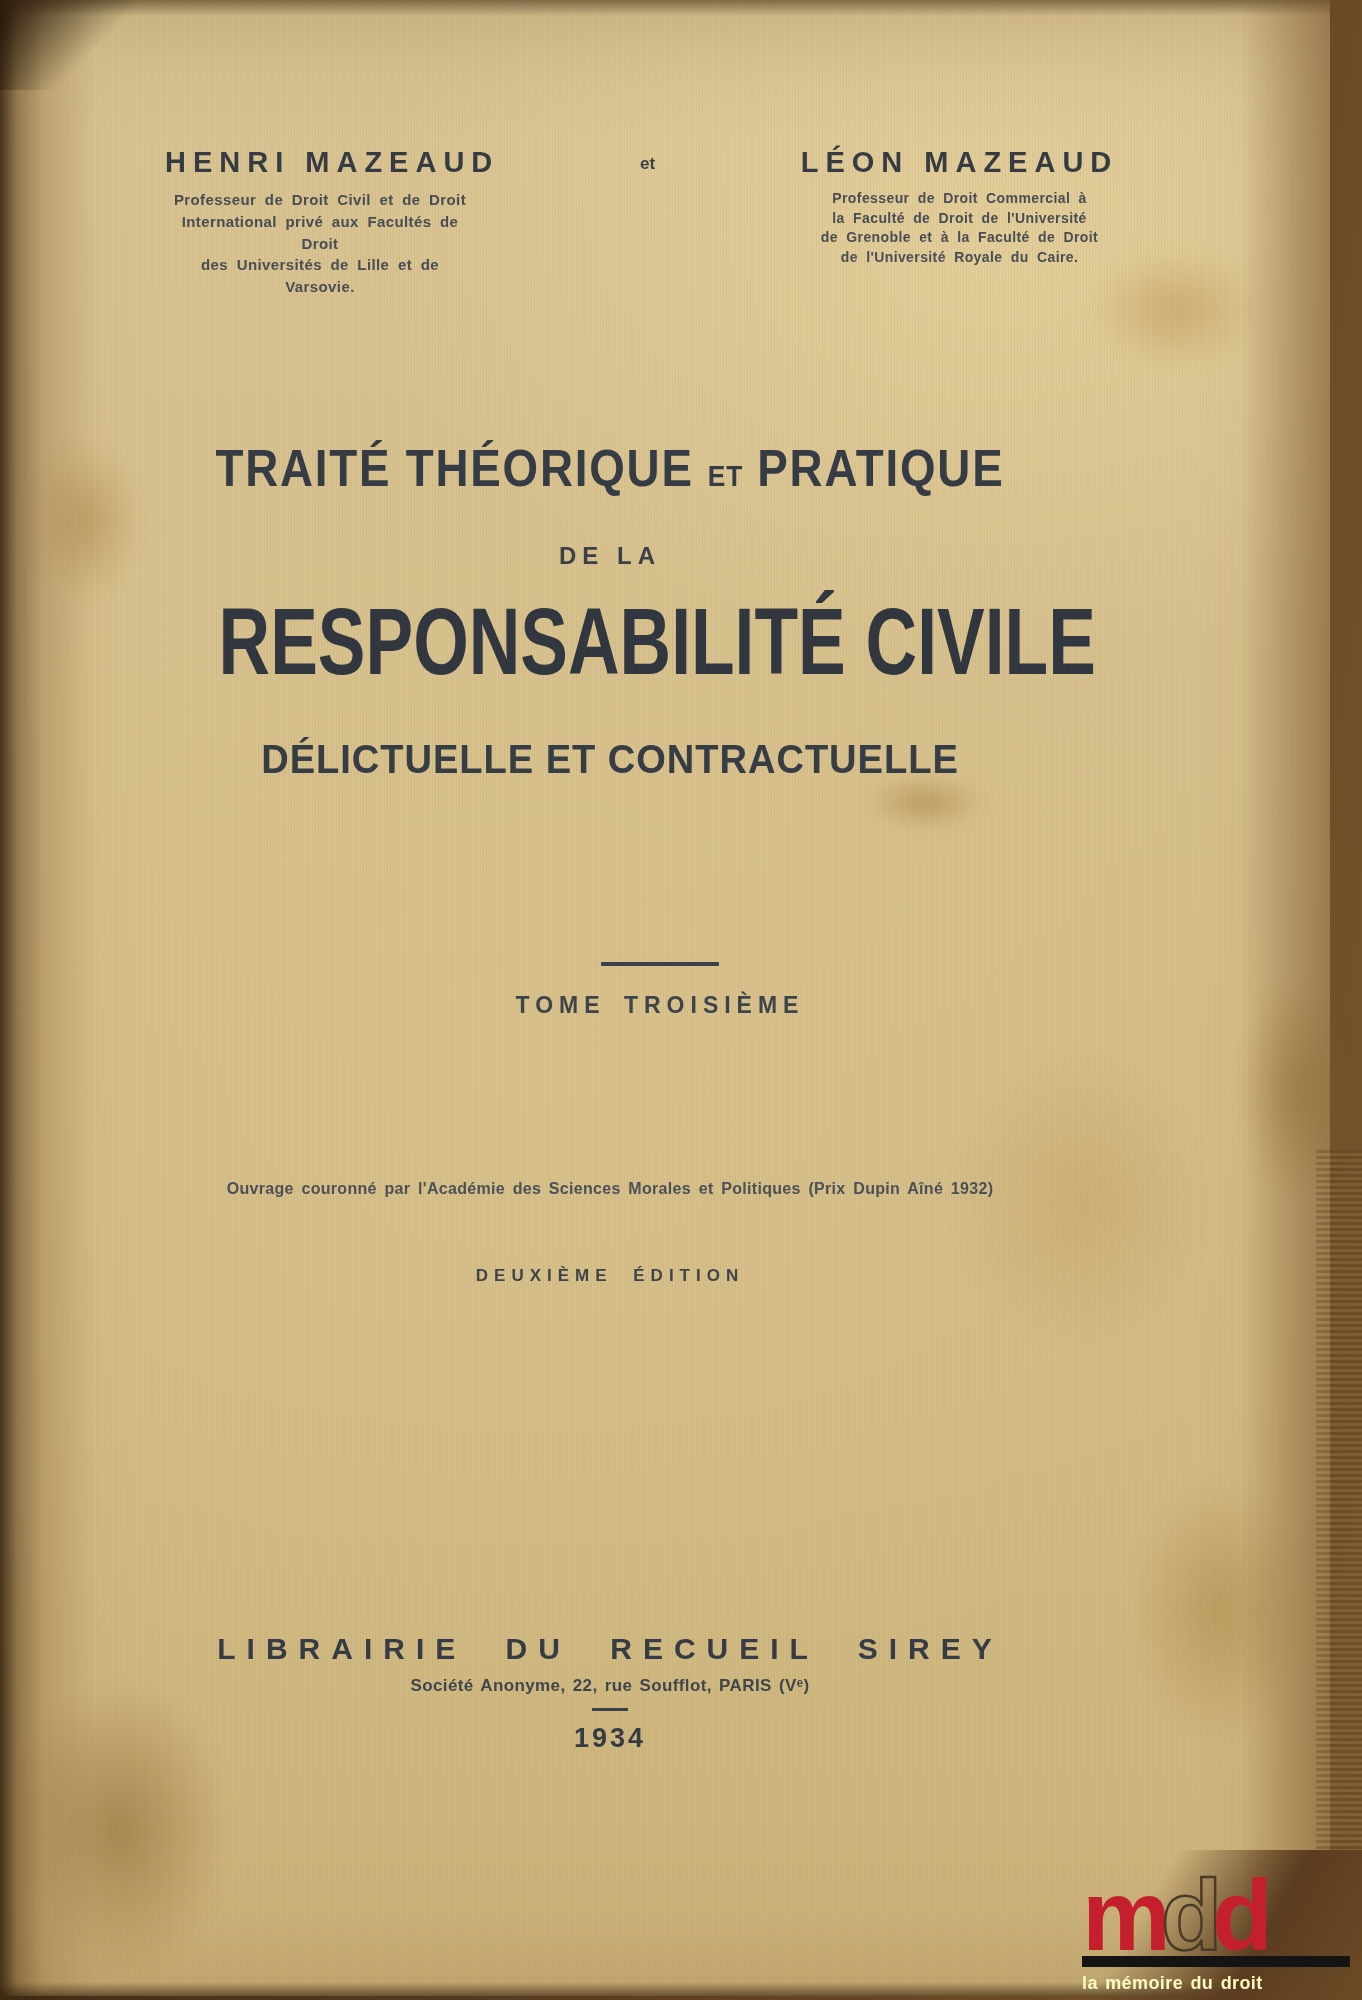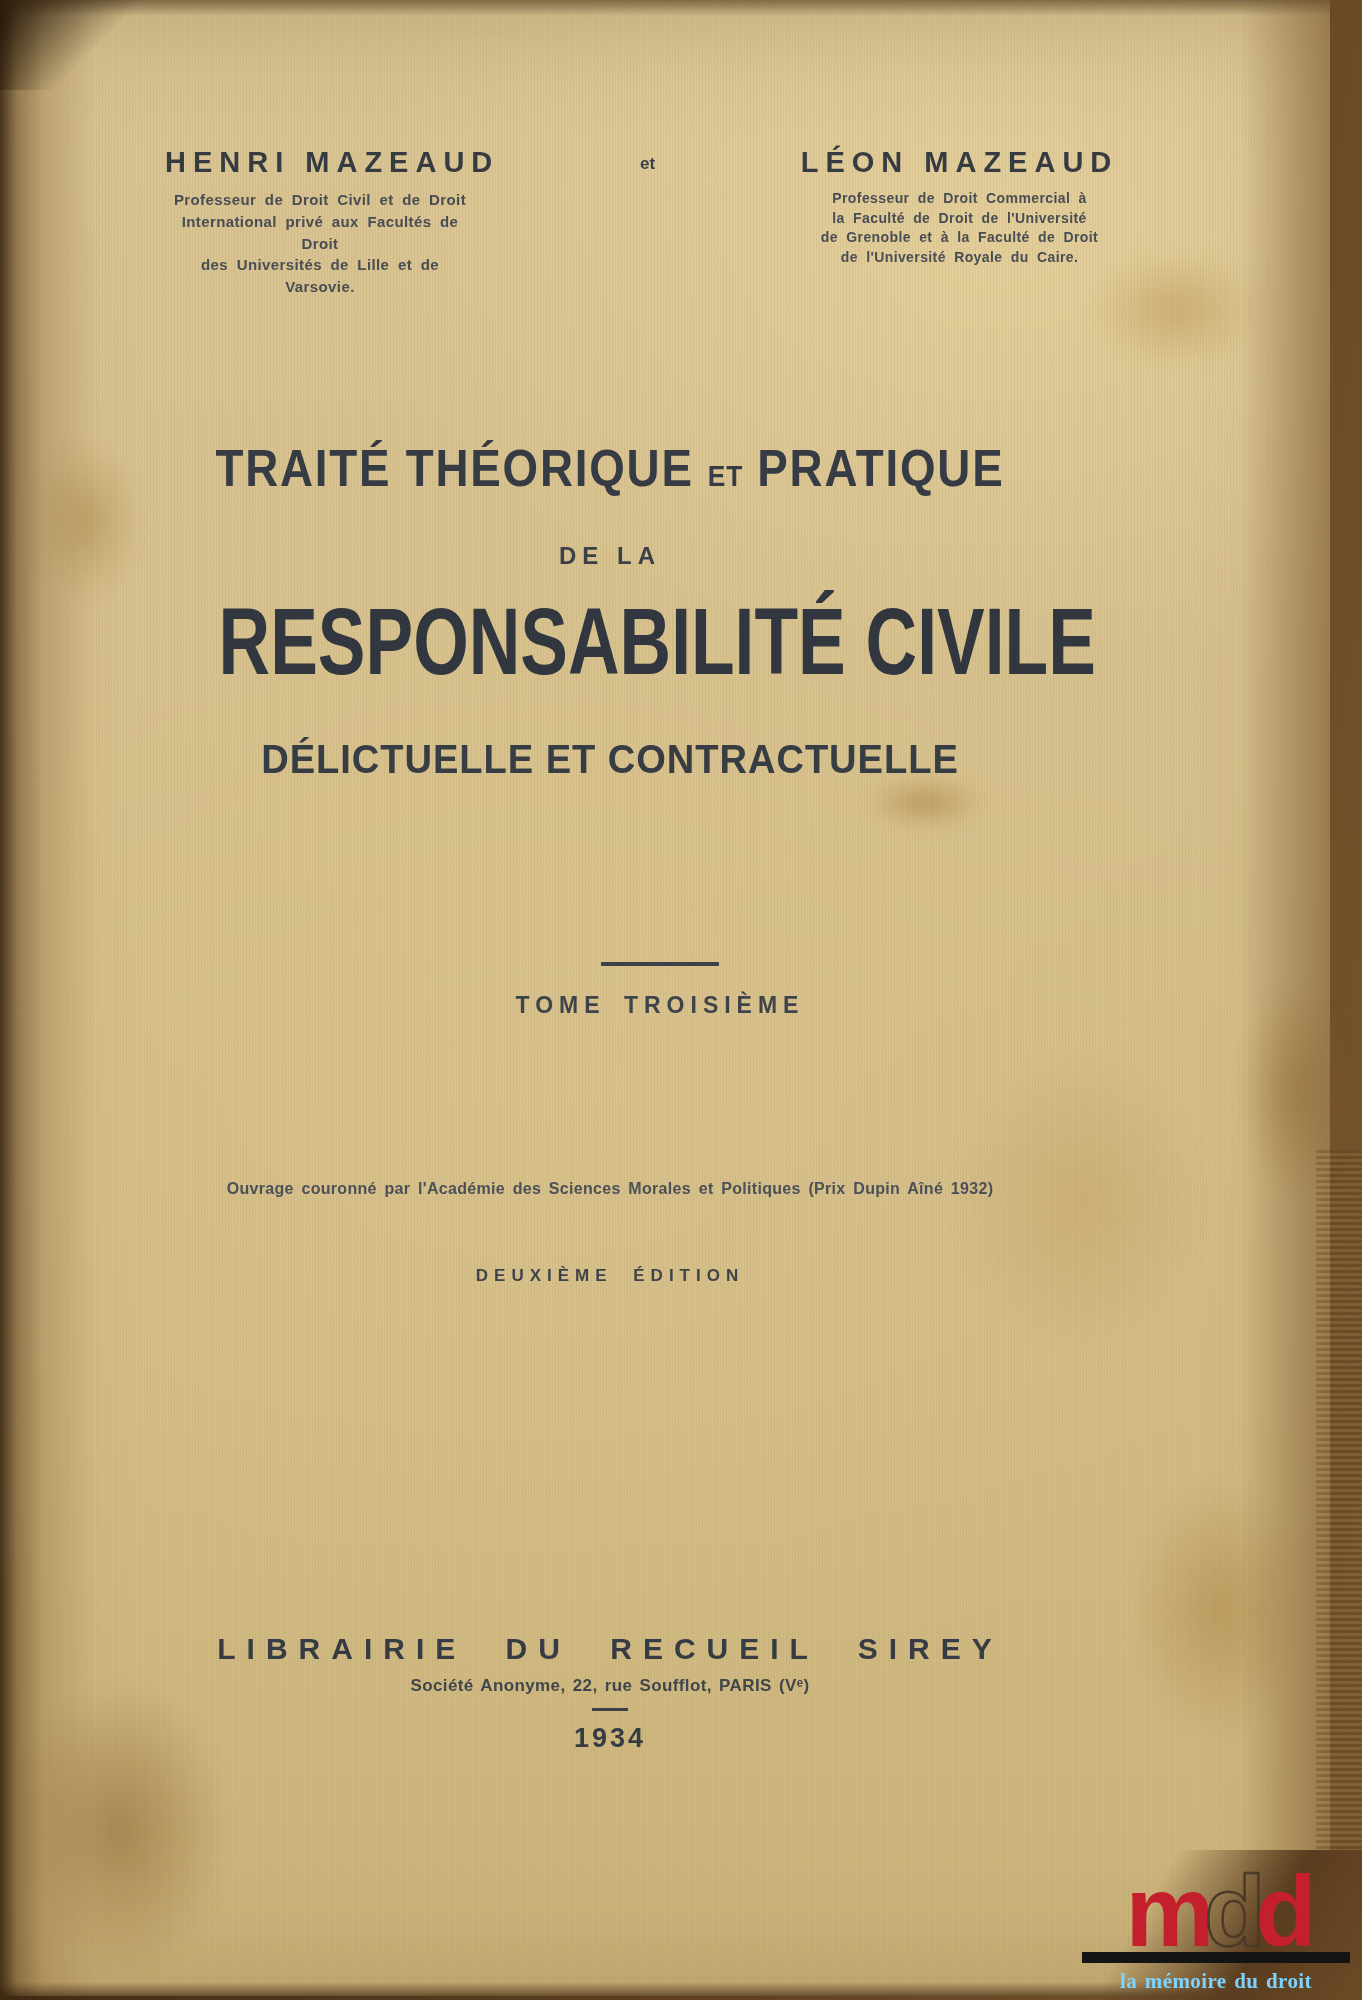--- a/index.html
+++ b/index.html
@@ -71,28 +71,28 @@
   .award{top:1180px;font-size:16px;font-weight:700;letter-spacing:.3px;word-spacing:3px;color:#4a5057;}
   .edition{top:1266px;font-size:17px;font-weight:700;letter-spacing:6px;word-spacing:10px;color:#3d434b;}
   .publisher{top:1632px;}
   .pub-name{font-size:30px;font-weight:700;letter-spacing:11px;word-spacing:20px;
     color:#343b44;white-space:nowrap;}
   .pub-address{margin-top:10px;font-size:17px;font-weight:700;letter-spacing:.4px;
     word-spacing:2px;color:#3f454c;}
   .pub-dash{width:36px;height:3px;background:#3a4047;margin:12px auto 0;}
   .pub-year{margin-top:12px;font-size:27px;font-weight:700;letter-spacing:3px;color:#343b44;}
   
-  .watermark{position:absolute;right:12px;bottom:6px;width:268px;text-align:center;}
+  .watermark{position:absolute;right:12px;bottom:6px;width:268px;text-align:left;}
   .wm-logo{line-height:.78;font-size:100px;font-weight:700;letter-spacing:-10px;
     white-space:nowrap;}
   .wm-m,.wm-d2{color:#c41f2d;}
   .wm-d1{color:rgba(0,0,0,0);-webkit-text-stroke:2.5px #4b3a28;}
   .wm-bar{width:100%;height:11px;background:#141414;margin-top:2px;}
-  .wm-tagline{margin-top:6px;font-size:21px;font-weight:700;color:#7dd3fc;
-    letter-spacing:.4px;word-spacing:2px;white-space:nowrap;font-family:Liberation Serif, serif;}
+  .wm-tagline{margin-top:6px;font-size:18px;font-weight:700;color:#fef9c3;
+    letter-spacing:.4px;word-spacing:2px;white-space:nowrap;}
 </style>
 </head>
 <body>
 
 <div class="frame">
   <div class="wood"></div>
 
   <div class="cover">
     <div class="stain s1"></div>
     <div class="stain s2"></div>

